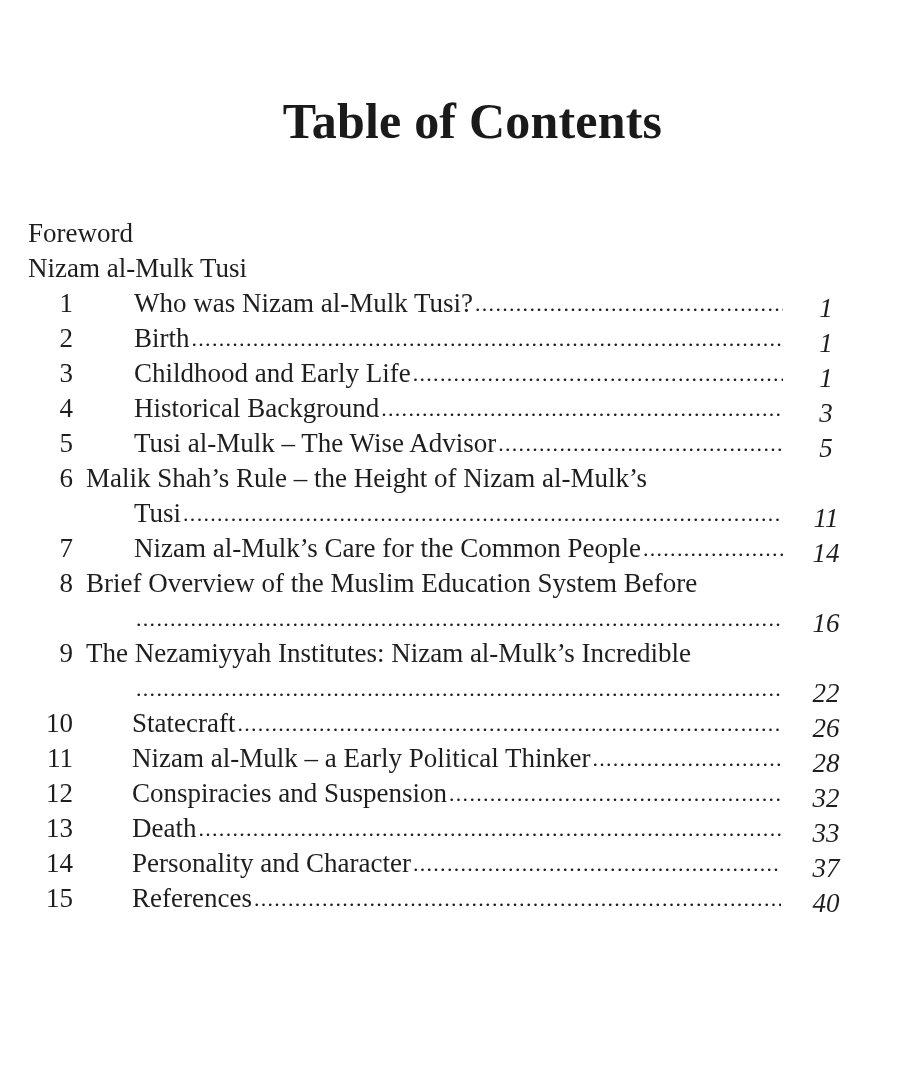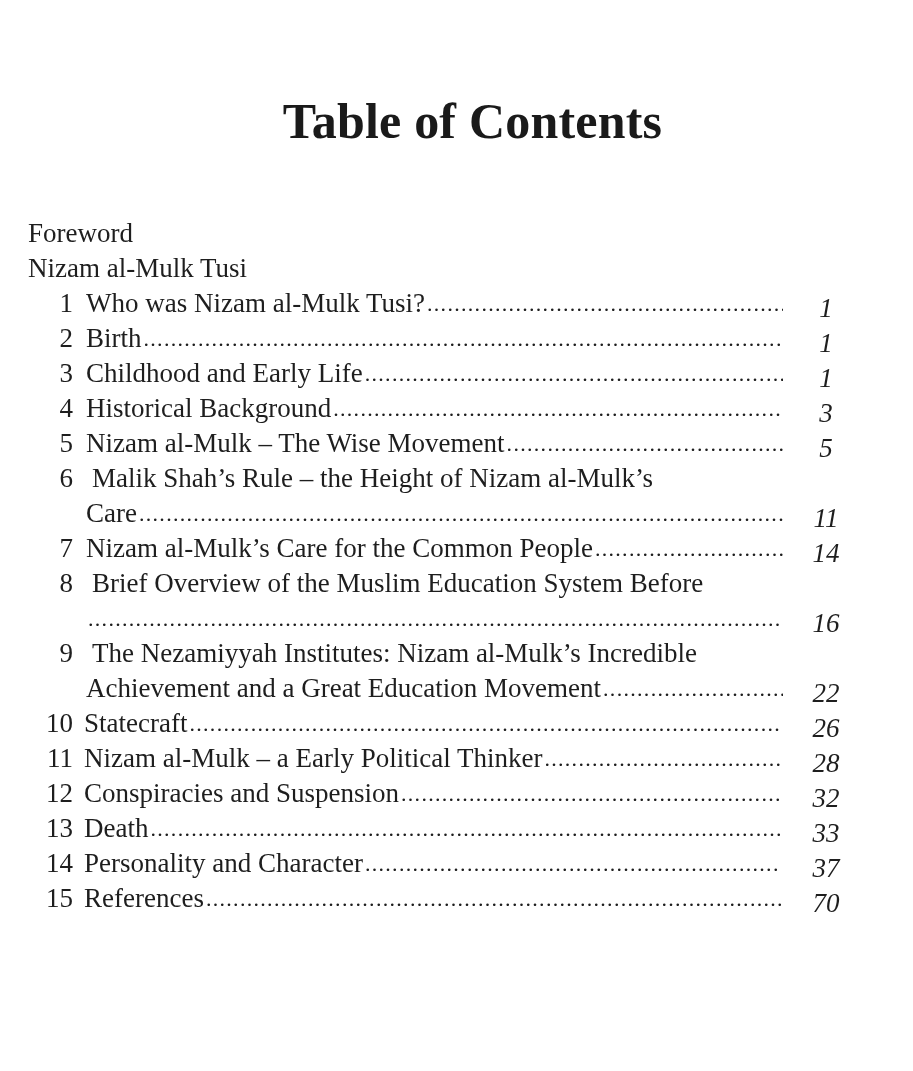--- a/index.html
+++ b/index.html
@@ -53,29 +53,29 @@
     .entry .body {
       margin-left: 58px;
       width: 697px;
     }
     .entry .line {
       display: block;
       height: 35px;
       line-height: 35px;
       white-space: nowrap;
       overflow: hidden;
-      margin-left: 6px;
     }
     .entry .last-line {
       display: flex;
       align-items: flex-start;
       height: 35px;
       line-height: 35px;
       white-space: nowrap;
       overflow: hidden;
+      margin-left: 48px;
     }
     .entry .last-line .txt {
       flex: 0 0 auto;
     }
     .entry .last-line .leader {
       flex: 1 1 auto;
       overflow: hidden;
       white-space: nowrap;
       letter-spacing: 1.3px;
       font-size: 22px;
@@ -144,33 +144,33 @@
           <span class="leader">..................................................................................................................................................</span>
         </div>
     </div>
     <span class="page">3</span>
   </div>
 
   <div class="entry">
     <span class="num">5</span>
     <div class="body">
       <div class="last-line">
-          <span class="txt">Nizam al-Mulk – The Wise Movement</span>
+          <span class="txt">Tusi al-Mulk – The Wise Advisor</span>
           <span class="leader">..................................................................................................................................................</span>
         </div>
     </div>
     <span class="page">5</span>
   </div>
 
   <div class="entry">
     <span class="num">6</span>
     <div class="body">
       <span class="line">Malik Shah’s Rule – the Height of Nizam al-Mulk’s</span>
       <div class="last-line">
-          <span class="txt">Care</span>
+          <span class="txt">Tusi</span>
           <span class="leader">..................................................................................................................................................</span>
         </div>
     </div>
     <span class="page">11</span>
   </div>
 
   <div class="entry">
     <span class="num">7</span>
     <div class="body">
       <div class="last-line">
@@ -190,21 +190,20 @@
         </div>
     </div>
     <span class="page">16</span>
   </div>
 
   <div class="entry">
     <span class="num">9</span>
     <div class="body">
       <span class="line">The Nezamiyyah Institutes: Nizam al-Mulk’s Incredible</span>
       <div class="last-line">
-          <span class="txt">Achievement and a Great Education Movement </span>
           <span class="leader">..................................................................................................................................................</span>
         </div>
     </div>
     <span class="page">22</span>
   </div>
 
   <div class="entry wide">
     <span class="num">10</span>
     <div class="body">
       <div class="last-line">
@@ -260,15 +259,15 @@
   </div>
 
   <div class="entry wide">
     <span class="num">15</span>
     <div class="body">
       <div class="last-line">
           <span class="txt">References </span>
           <span class="leader">..................................................................................................................................................</span>
         </div>
     </div>
-    <span class="page">70</span>
+    <span class="page">40</span>
   </div>
 </div>
 
 </body></html>

